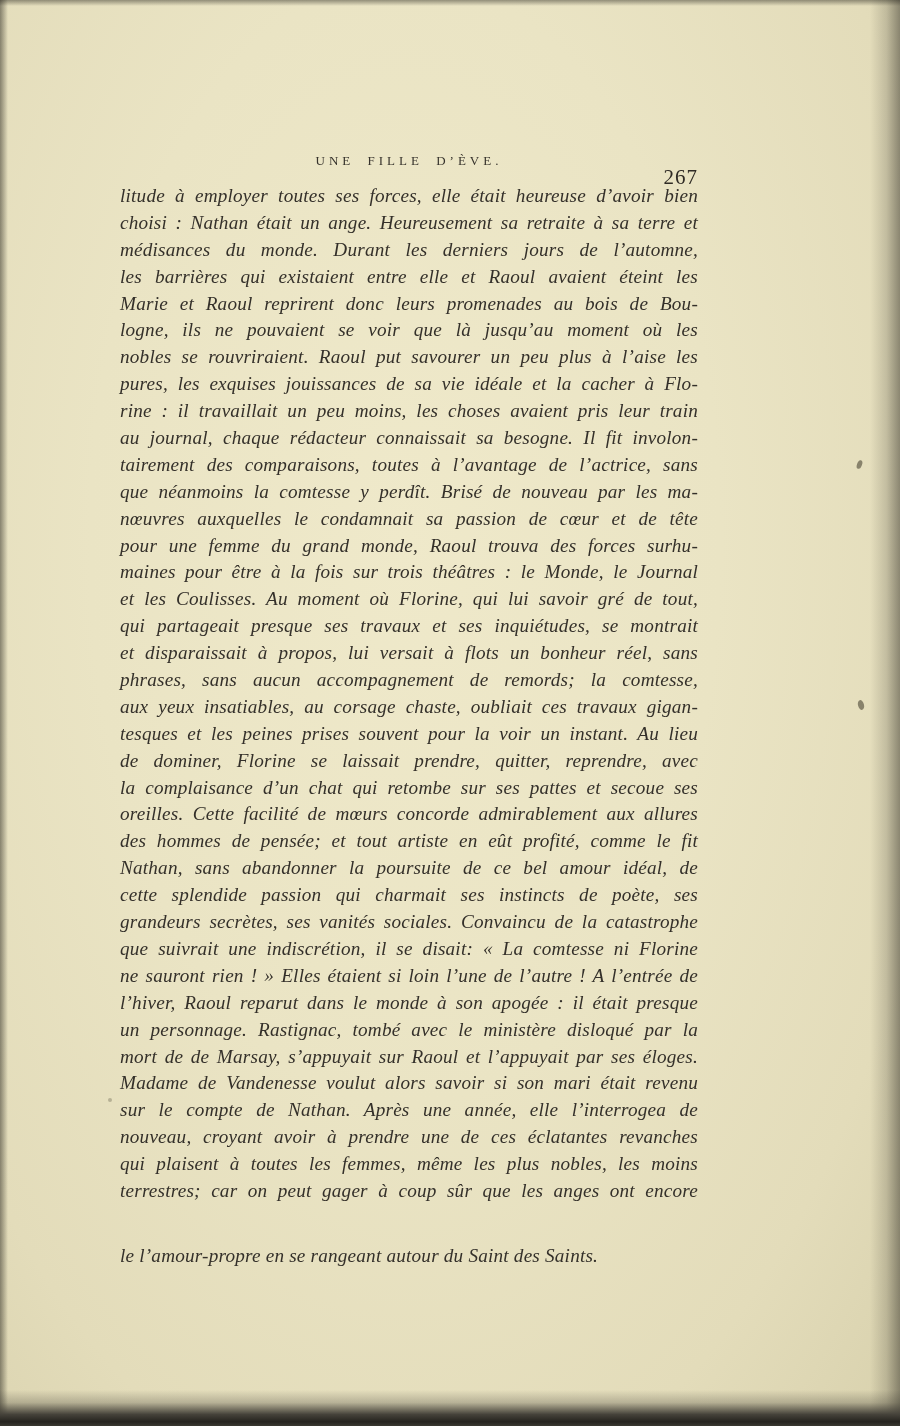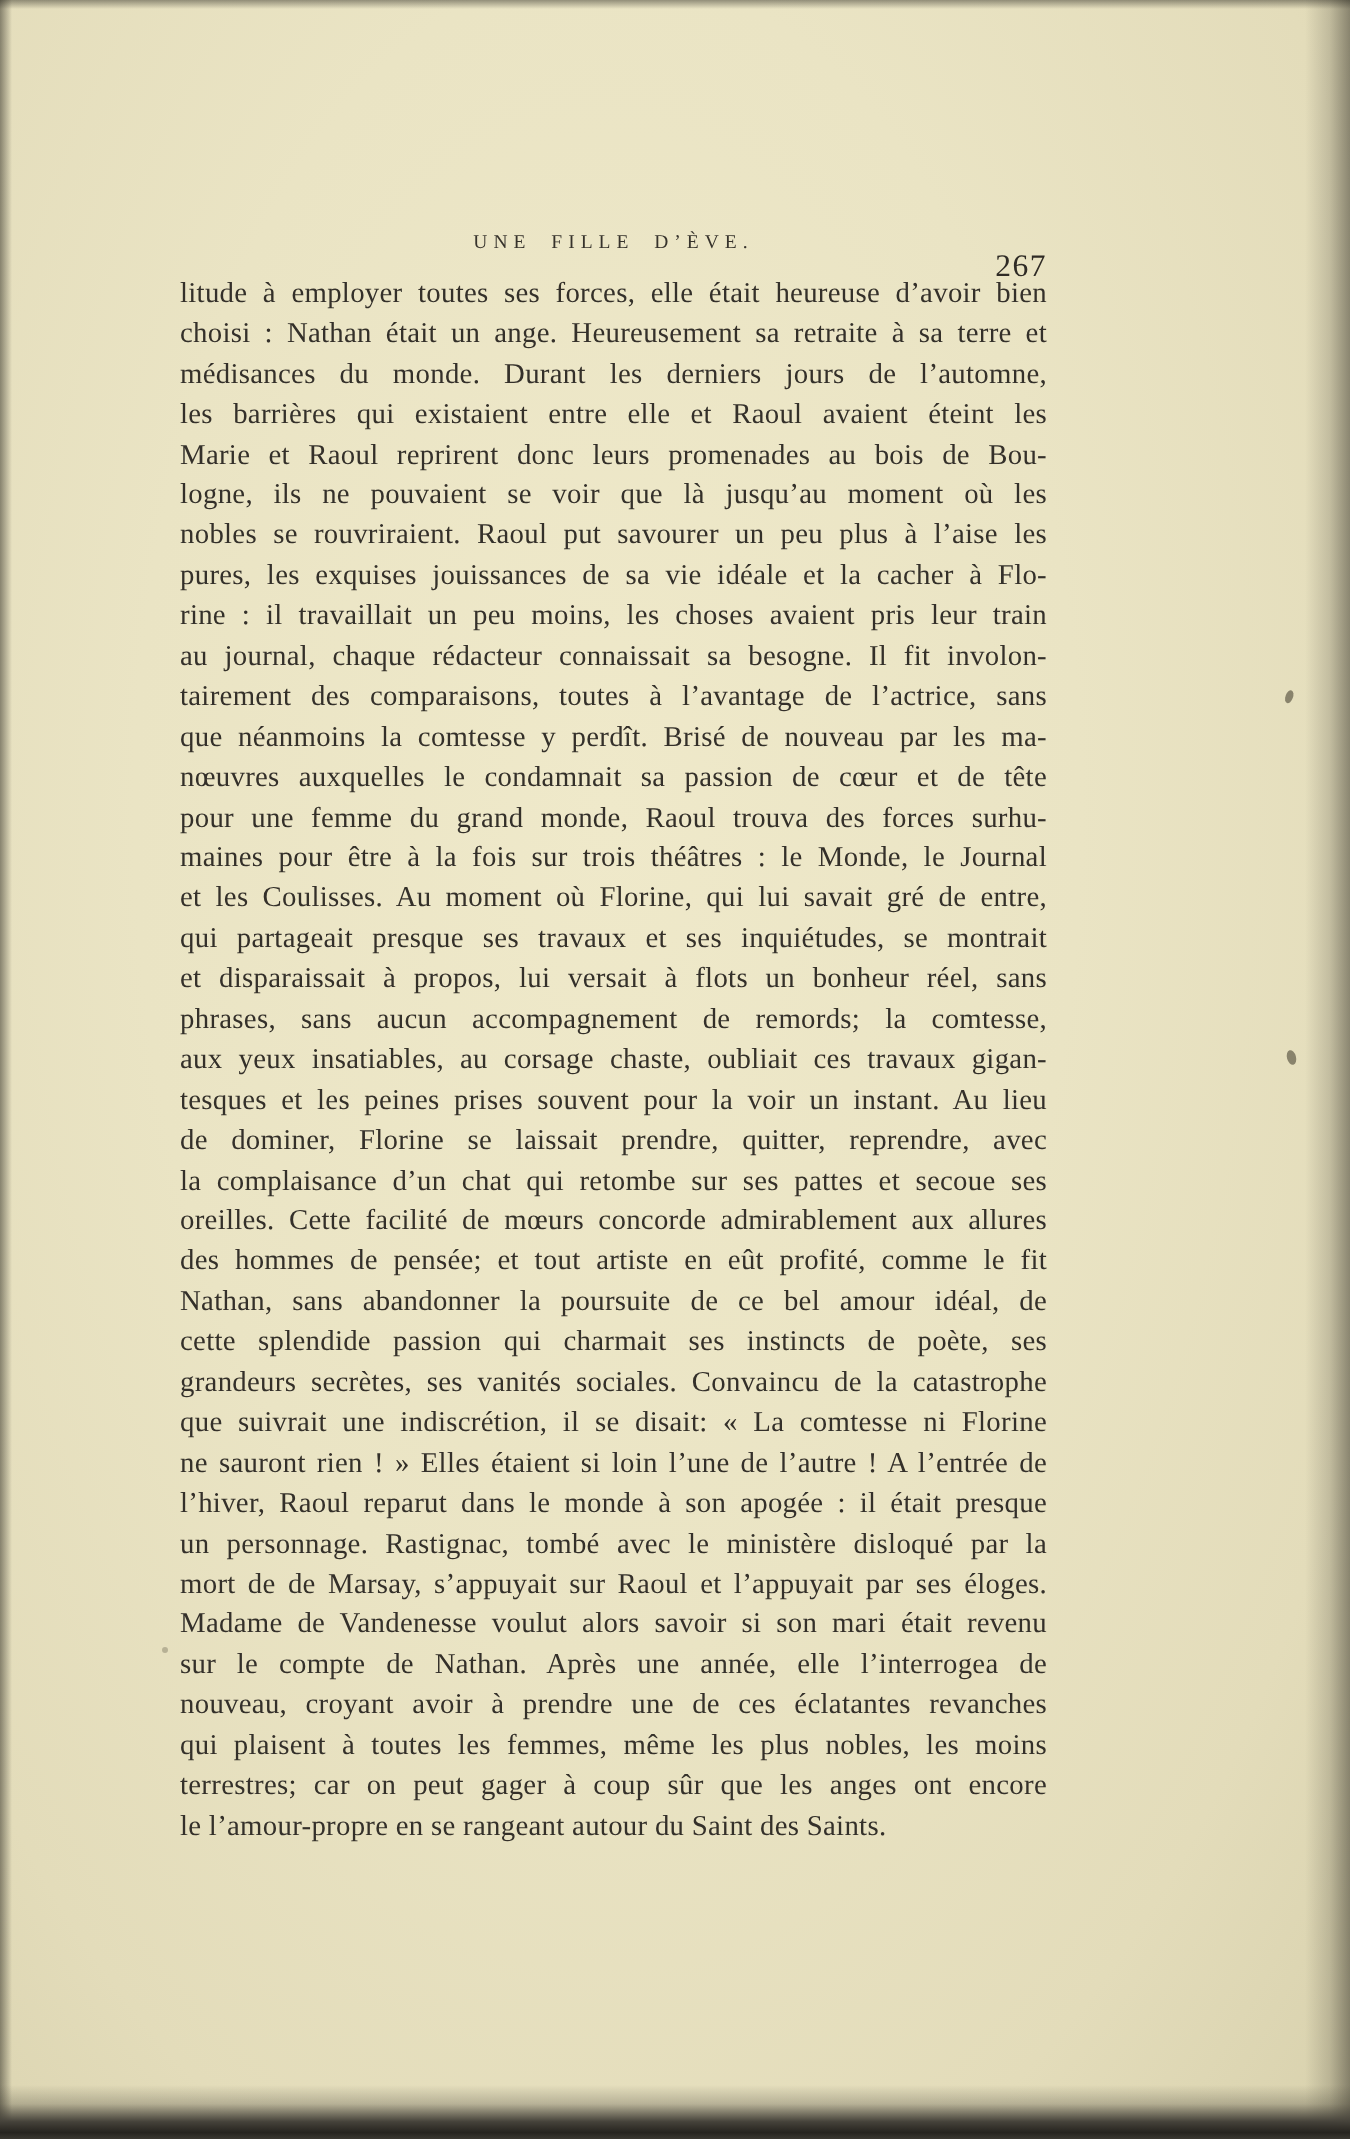--- a/index.html
+++ b/index.html
@@ -77,23 +77,25 @@
     width: 578px;
     font-size: 19.2px;
   }
   .body-text .line {
     line-height: 26.9px;
     height: 26.9px;
     white-space: normal;
     text-align: justify;
     text-align-last: justify;
     letter-spacing: 0.2px;
+    font-style: italic;
   }
   .body-text .line.last {
     text-align-last: left;
+    margin-top: 38px;
   }
 </style>
 </head>
 <body>
 
 <div class="scan">
 
   <div class="header-row">
     <span class="running-title">UNE FILLE D’ÈVE.</span>
     <span class="page-number">267</span>
@@ -108,21 +110,21 @@
       <div class="line">logne, ils ne pouvaient se voir que là jusqu’au moment où les</div>
       <div class="line">nobles se rouvriraient. Raoul put savourer un peu plus à l’aise les</div>
       <div class="line">pures, les exquises jouissances de sa vie idéale et la cacher à Flo-</div>
       <div class="line">rine : il travaillait un peu moins, les choses avaient pris leur train</div>
       <div class="line">au journal, chaque rédacteur connaissait sa besogne. Il fit involon-</div>
       <div class="line">tairement des comparaisons, toutes à l’avantage de l’actrice, sans</div>
       <div class="line">que néanmoins la comtesse y perdît. Brisé de nouveau par les ma-</div>
       <div class="line">nœuvres auxquelles le condamnait sa passion de cœur et de tête</div>
       <div class="line">pour une femme du grand monde, Raoul trouva des forces surhu-</div>
       <div class="line">maines pour être à la fois sur trois théâtres : le Monde, le Journal</div>
-      <div class="line">et les Coulisses. Au moment où Florine, qui lui savait gré de entre,</div>
+      <div class="line">et les Coulisses. Au moment où Florine, qui lui savoir gré de tout,</div>
       <div class="line">qui partageait presque ses travaux et ses inquiétudes, se montrait</div>
       <div class="line">et disparaissait à propos, lui versait à flots un bonheur réel, sans</div>
       <div class="line">phrases, sans aucun accompagnement de remords; la comtesse,</div>
       <div class="line">aux yeux insatiables, au corsage chaste, oubliait ces travaux gigan-</div>
       <div class="line">tesques et les peines prises souvent pour la voir un instant. Au lieu</div>
       <div class="line">de dominer, Florine se laissait prendre, quitter, reprendre, avec</div>
       <div class="line">la complaisance d’un chat qui retombe sur ses pattes et secoue ses</div>
       <div class="line">oreilles. Cette facilité de mœurs concorde admirablement aux allures</div>
       <div class="line">des hommes de pensée; et tout artiste en eût profité, comme le fit</div>
       <div class="line">Nathan, sans abandonner la poursuite de ce bel amour idéal, de</div>

